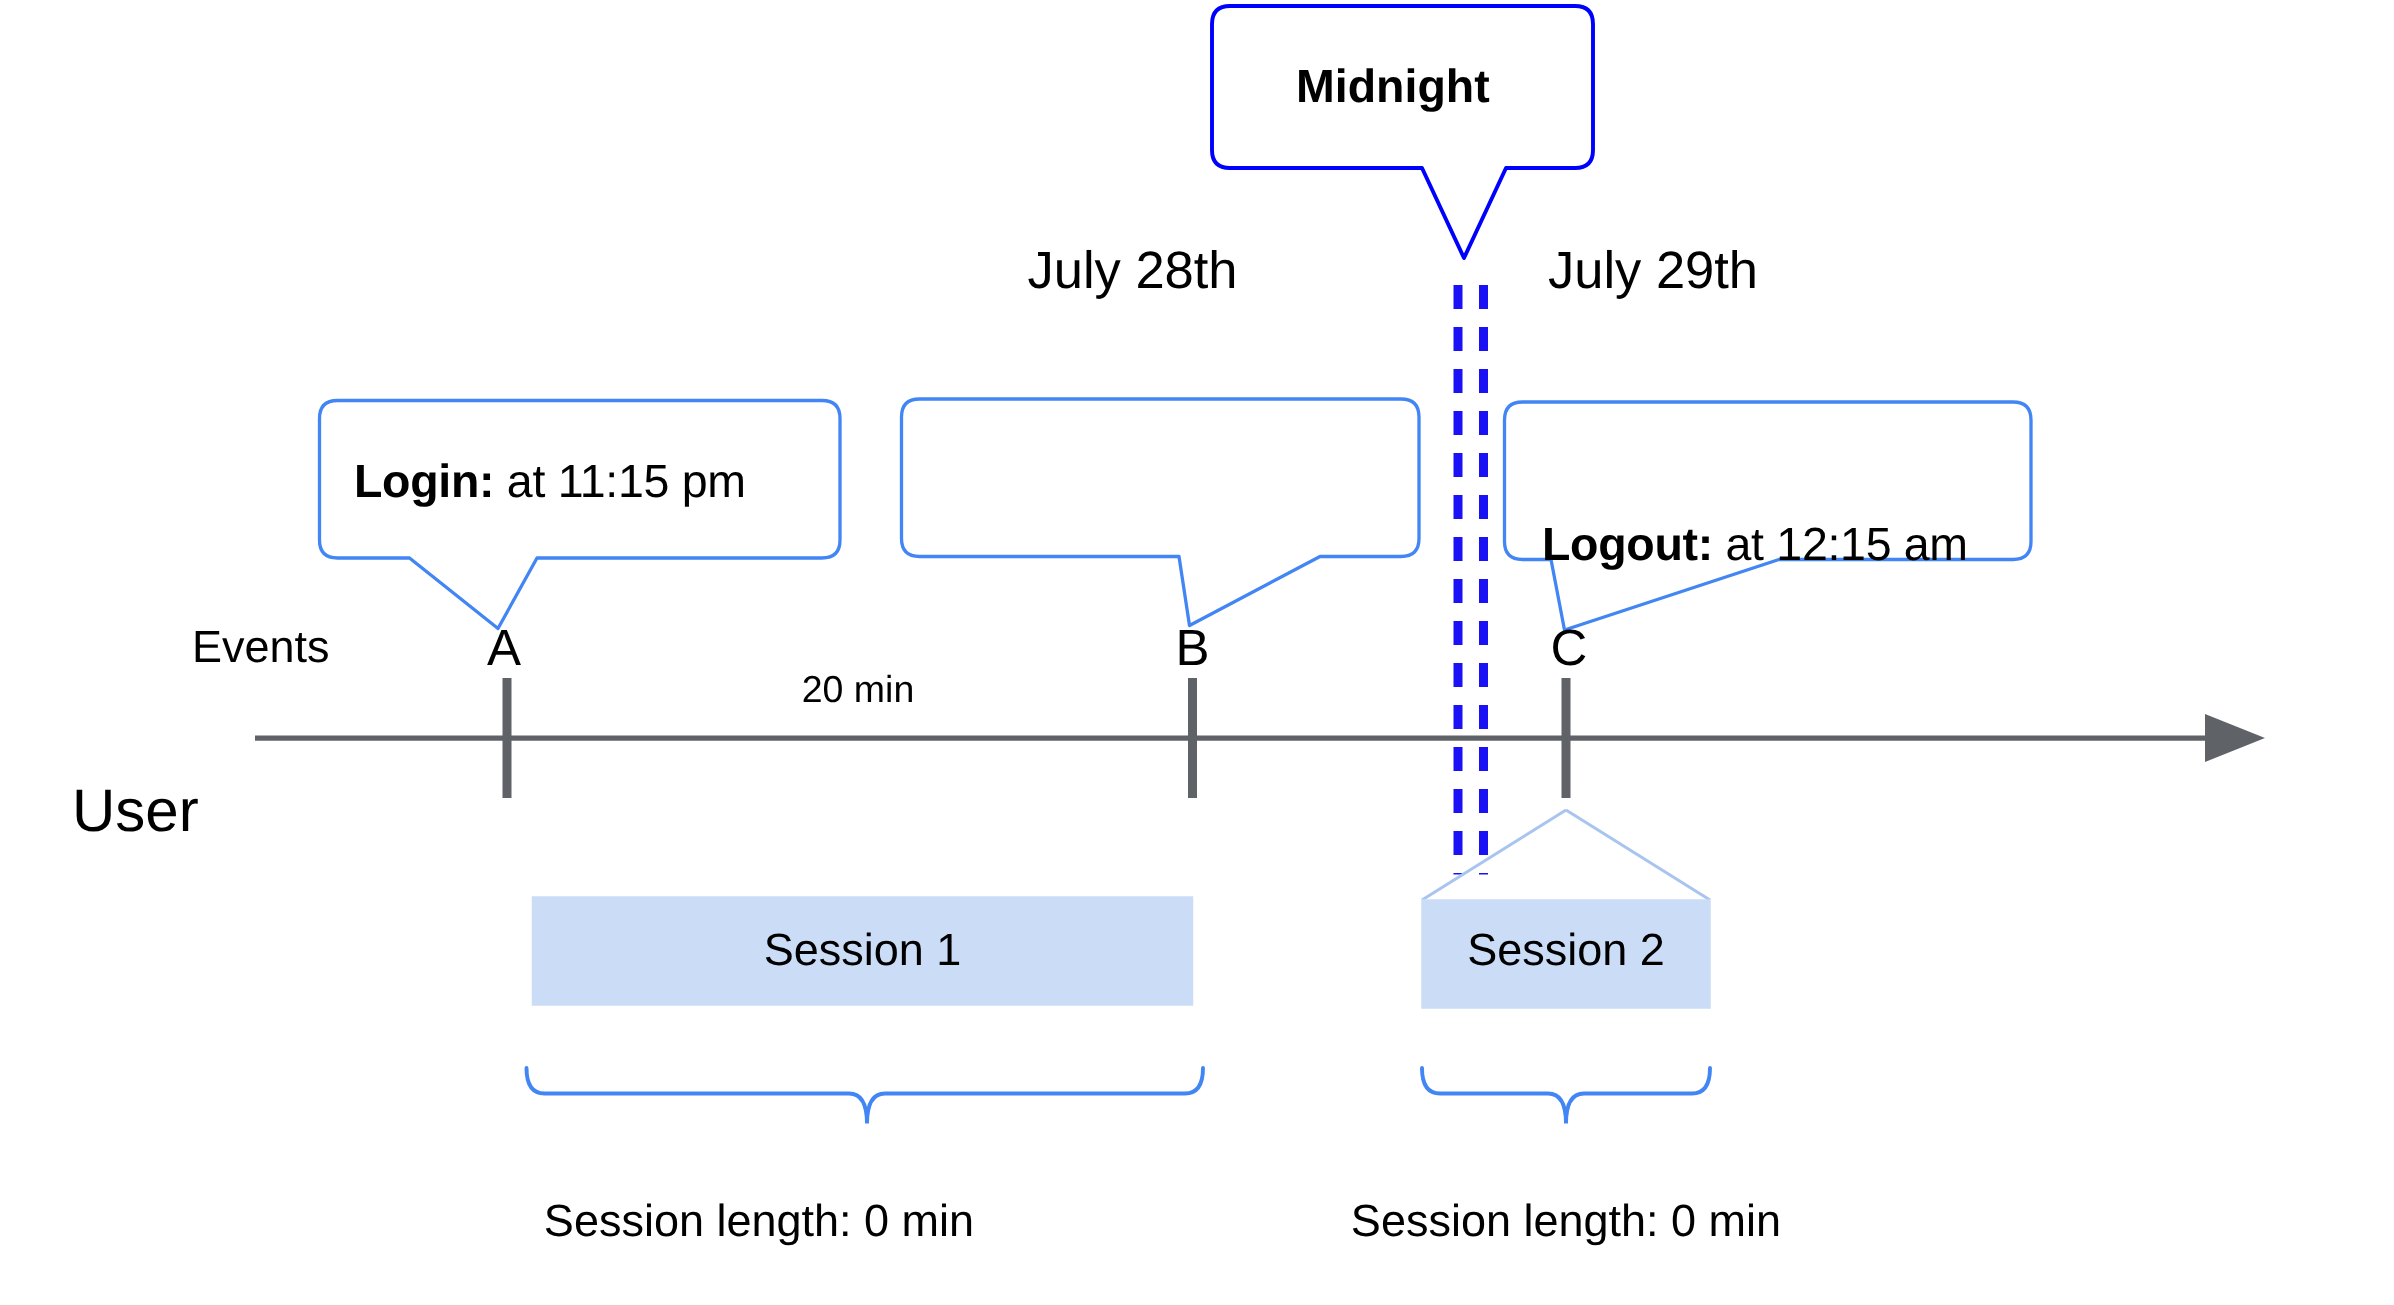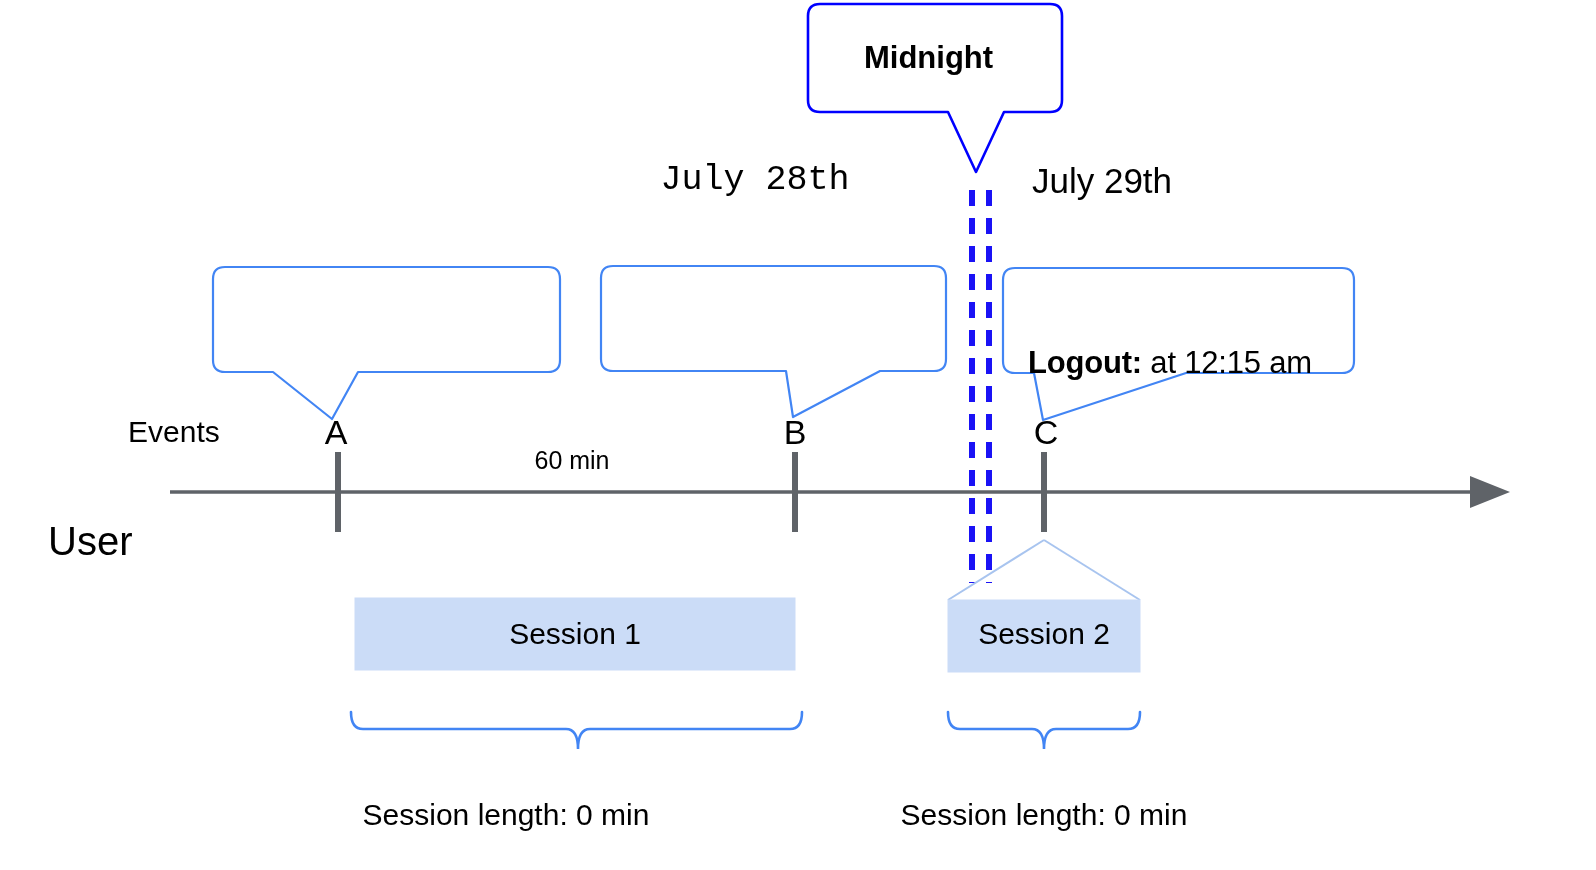--- a/index.html
+++ b/index.html
@@ -113,37 +113,38 @@
 
     <g>
       <path d="M 948 712 Q 948 729 960 729 L 1032 729 Q 1044 729 1044 749
                Q 1044 729 1056 729 L 1128 729 Q 1140 729 1140 712" fill="none" stroke="#4285f4" stroke-width="2.6" stroke-linecap="round"></path>
     </g>
 
   </svg>
 
   <div class="lbl midnight-text" style="left:864px; top:42px;">Midnight</div>
 
-  <div class="lbl date-text ctr" style="left:755px; top:163px;font-family:Liberation Mono, monospace;">July 28th</div>
+  <div class="lbl date-text ctr" style="left:755px; top:163px;">July 28th</div>
 
   <div class="lbl date-text ctr" style="left:1102px; top:163px;">July 29th</div>
 
+  <div class="lbl callout-text" style="left:236px; top:305px;"><b>Login:</b><span> at 11:15 pm</span></div>
 
 
   <div class="lbl callout-text" style="left:1028px; top:307px;margin-top:40px;"><b>Logout:</b><span> at 12:15 am</span></div>
 
   <div class="lbl events-label" style="left:128px; top:417px;">Events</div>
 
   <div class="lbl evt-letter ctr" style="left:336px; top:415px;">A</div>
 
   <div class="lbl evt-letter ctr" style="left:795px; top:415px;">B</div>
 
   <div class="lbl evt-letter ctr" style="left:1046px; top:415px;">C</div>
 
-  <div class="lbl dur-text ctr" style="left:572px; top:448px;">60 min</div>
+  <div class="lbl dur-text ctr" style="left:572px; top:448px;">20 min</div>
 
   <div class="lbl axis-label" style="left:48px; top:477px;">User</div>
 
   <div class="lbl session-text ctr" style="left:575px; top:619px;">Session 1</div>
 
   <div class="lbl session-text ctr" style="left:1044px; top:619px;">Session 2</div>
 
   <div class="lbl brace-text ctr" style="left:506px; top:800px;">Session length: 0 min</div>
 
   <div class="lbl brace-text ctr" style="left:1044px; top:800px;">Session length: 0 min</div>

